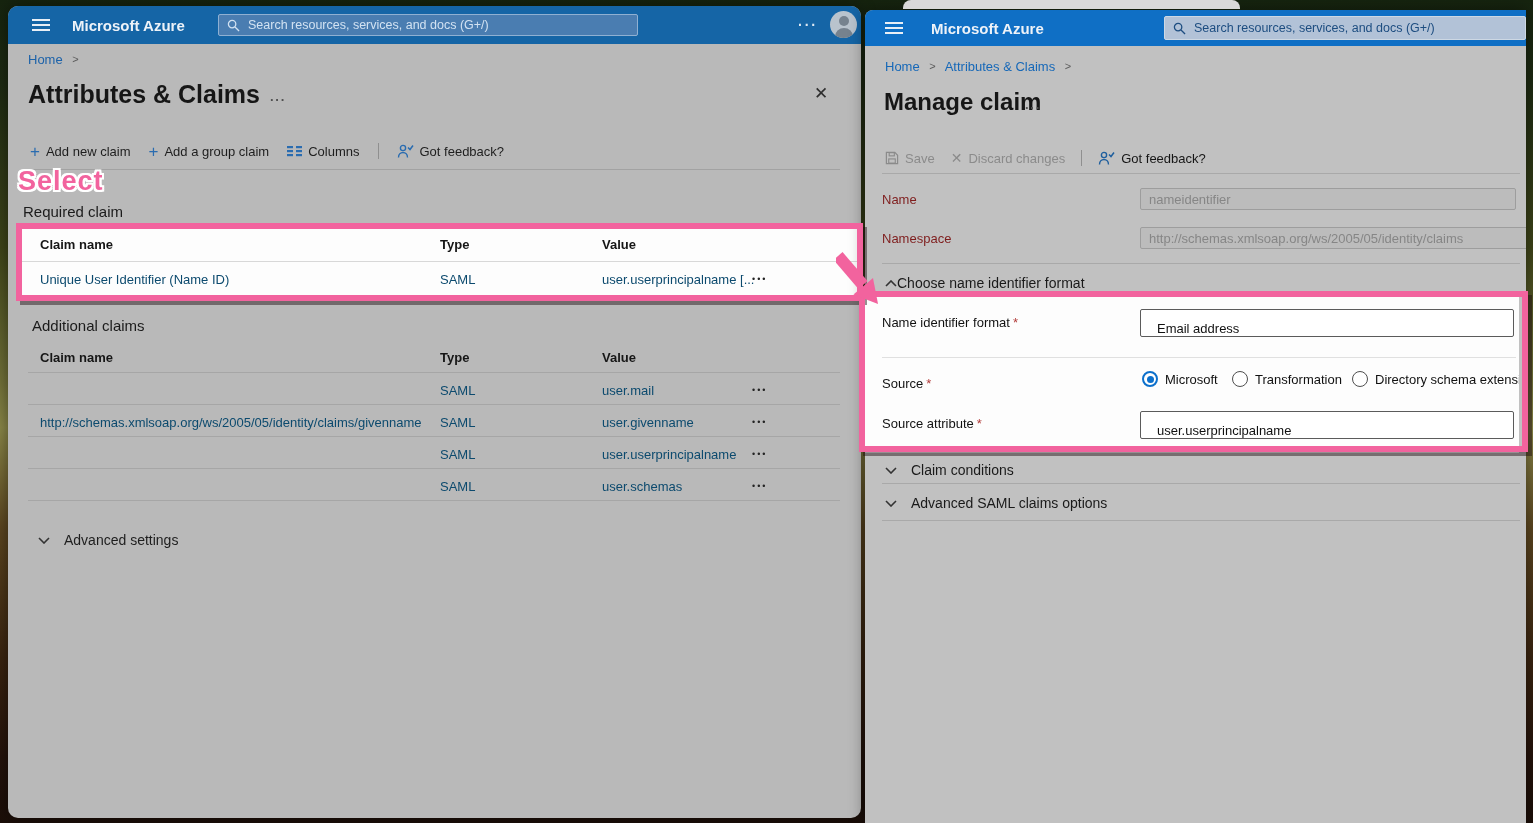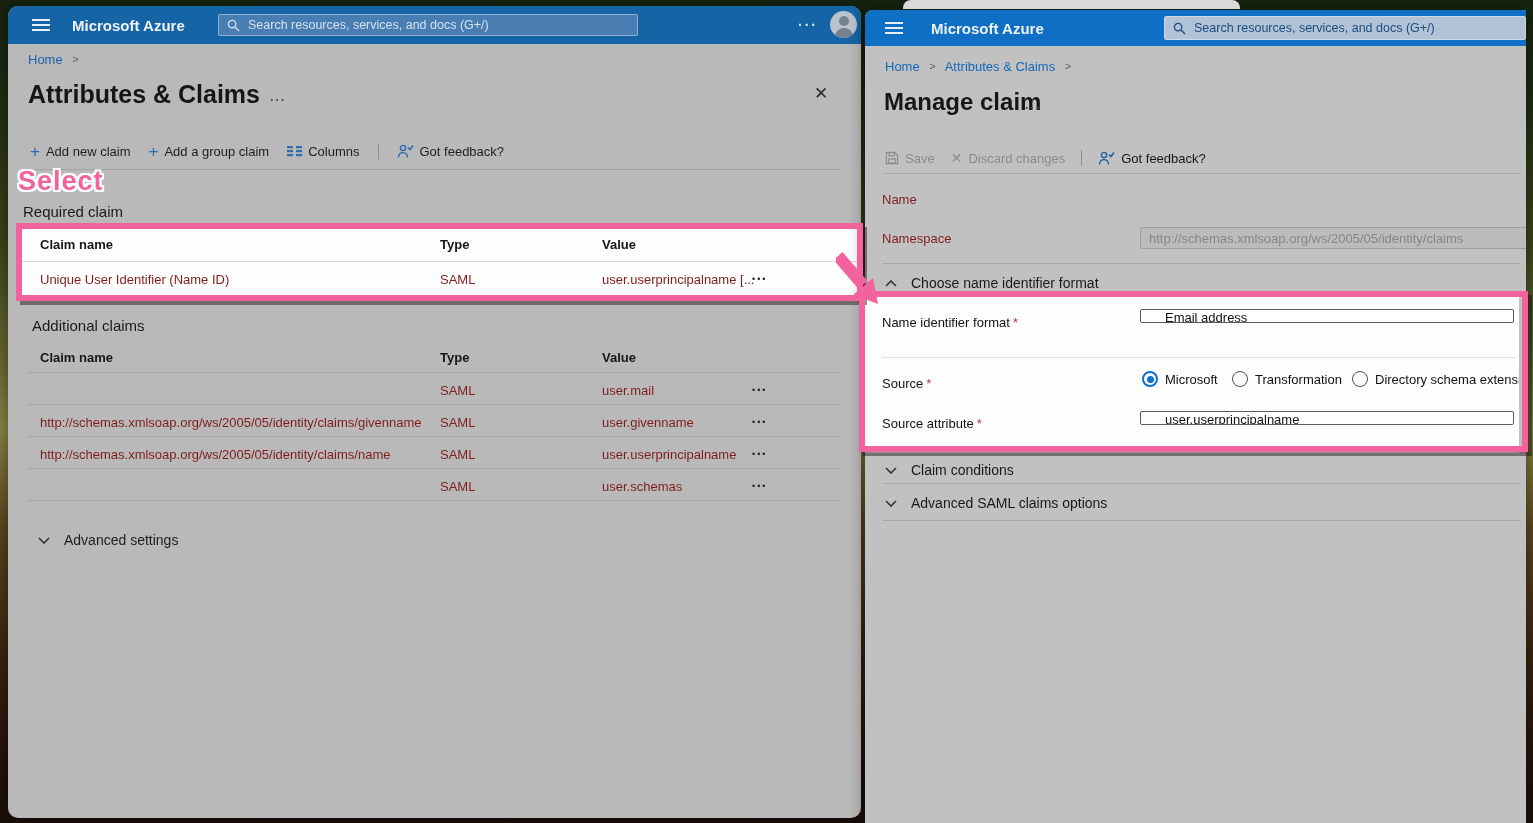--- a/index.html
+++ b/index.html
@@ -32,32 +32,32 @@
   .rw .lnk{color:#1668b8}
   .crumb .sep{color:#5c5c5c;font-size:11px;margin:0 6px;position:relative;top:-1px}
   .pgtitle{font-weight:bold;color:#161616;white-space:nowrap}
   .moredots{color:#4f4f4f;font-size:13px;font-weight:bold;letter-spacing:1px;cursor:pointer}
   .tbtn{display:flex;align-items:center;gap:6px;font-size:13px;color:#1e1e1e;cursor:pointer;white-space:nowrap}
   .plus{color:#2a6cb0;font-size:17px;font-weight:400;line-height:13px}
   .vsep{width:1px;height:16px;background:#8f8f8f}
   .hline{height:1px;background:#a2a2a2}
   .sectlbl{font-size:15px;color:#1b1b1b}
   .th{font-size:13px;font-weight:bold;color:#161616;white-space:nowrap}
-  .td{font-size:13px;color:#7f1d1d;white-space:nowrap}
+  .td{font-size:13px;color:#0c4a6e;white-space:nowrap}
   .menu3{font-size:9px;letter-spacing:2px;color:#242424;cursor:pointer}
   .chev{stroke:#333;fill:none;stroke-width:1.6}
   .t2row{position:absolute;left:0;width:853px;height:15px}
   
   #rightwin{left:865px;top:10px;width:661px;height:813px;background:#c1c1c1;border-radius:8px 0 0 0}
   #rw-top{left:0;top:0;width:661px;height:36px;background:#0f6fc5}
   .graytb{color:#8b8b8b}
   .formlbl{font-size:13px;color:#7f1d1d;white-space:nowrap}
   .req{color:#b23c3a;margin-left:3px}
   .dinput{box-sizing:border-box;height:22px;background:#bcbcbc;border:1px solid #9d9d9d;border-radius:2px;display:flex;align-items:center;padding:0 8px;font-size:13px;color:#868686;white-space:nowrap;overflow:hidden}
-  .winput{box-sizing:border-box;height:14px;background:#ffffff;border:1px solid #5b5b5b;border-radius:2px;display:flex;align-items:flex-start;padding:0 24px;font-size:13px;color:#111;white-space:nowrap;overflow:hidden}
+  .winput{box-sizing:border-box;height:28px;background:#ffffff;border:1px solid #5b5b5b;border-radius:2px;display:flex;align-items:flex-end;padding:0 16px;font-size:13px;color:#111;white-space:nowrap;overflow:hidden}
   .radio{width:16px;height:16px;border-radius:50%;box-sizing:border-box;background:#fff;cursor:pointer}
   .radio.off{border:1.5px solid #4f4f4f}
   .radio.on{border:2px solid #0c70cc}
   .radio.on i{position:absolute;left:3px;top:3px;width:7px;height:7px;border-radius:50%;background:#0c70cc}
   .rlabel{font-size:13px;color:#111;white-space:nowrap}
   .rw-hline{height:1px;background:#a9a9a9}
   
   .pinkbox{position:absolute;border:6px solid #f2639e;box-shadow:4px 4px 0 rgba(26,8,14,.45);pointer-events:none;z-index:40}
   #selectlbl{z-index:41;font-size:27px;font-weight:bold;color:#f2639e;letter-spacing:1px;
     text-shadow:-2px -2px 0 #fff,2px -2px 0 #fff,-2px 2px 0 #fff,2px 2px 0 #fff,0 -2px 0 #fff,0 2px 0 #fff,-2px 0 0 #fff,2px 0 0 #fff}
@@ -159,21 +159,20 @@
 
   <div class="t2row" style="top:409px;cursor:pointer">
     <span class="a td" style="left:32px">http://schemas.xmlsoap.org/ws/2005/05/identity/claims/givenname</span>
     <span class="a td" style="left:432px">SAML</span>
     <span class="a td" style="left:594px">user.givenname</span>
     <span class="a menu3" style="left:744px;top:2px">•••</span>
   </div>
   <div class="a" style="left:20px;top:430px;width:812px;height:1px;background:#a6a6a6"></div>
 
   <div class="t2row" style="top:441px;cursor:pointer">
-    <span class="a td" style="left:32px">http://schemas.xmlsoap.org/ws/2005/05/identity/claims/name</span>
     <span class="a td" style="left:432px">SAML</span>
     <span class="a td" style="left:594px">user.userprincipalname</span>
     <span class="a menu3" style="left:744px;top:2px">•••</span>
   </div>
   <div class="a" style="left:20px;top:462px;width:812px;height:1px;background:#a6a6a6"></div>
 
   <div class="t2row" style="top:473px;cursor:pointer">
     <span class="a td" style="left:432px">SAML</span>
     <span class="a td" style="left:594px">user.schemas</span>
     <span class="a menu3" style="left:744px;top:2px">•••</span>
@@ -230,29 +229,32 @@
           <circle cx="6" cy="4" r="2.6" fill="none" stroke="#1f5f9e" stroke-width="1.4"></circle>
           <path d="M1.5 13.5c0-3.2 2.2-5 4.5-5s4.5 1.8 4.5 5" fill="none" stroke="#1f5f9e" stroke-width="1.4"></path>
           <polyline points="11,3.5 13,5.5 16,1.5" fill="none" stroke="#1f5f9e" stroke-width="1.5"></polyline>
         </svg>
       <span>Got feedback?</span>
     </div>
   </div>
   <div class="a rw-hline" style="left:17px;top:163px;width:638px"></div>
 
   <span class="a formlbl" style="left:17px;top:182px">Name</span>
+  <div class="a dinput" style="left:275px;top:178px;width:376px">
+      <span>nameidentifier</span>
+    </div>
 
   <span class="a formlbl" style="left:17px;top:221px">Namespace</span>
   <div class="a dinput" style="left:275px;top:217px;width:396px">
       <span>http://schemas.xmlsoap.org/ws/2005/05/identity/claims</span>
     </div>
 
   <div class="a rw-hline" style="left:17px;top:253px;width:638px"></div>
 
-  <div class="a" style="left:20px;top:265px;display:flex;align-items:center;gap:14px;cursor:pointer">
+  <div class="a" style="left:20px;top:265px;display:flex;align-items:center;cursor:pointer">
     <svg width="12" height="7" viewBox="0 0 12 7">
         <polyline class="chev" points="1,6 6,1 11,6"></polyline>
       </svg>
     <span style="font-size:14px;color:#1a1a1a">Choose name identifier format</span>
   </div>
 
   <div class="a" style="left:0;top:286px;width:654px;height:157px;background:#fdfdfd"></div>
 
   <span class="a formlbl" style="left:17px;top:305px;color:#111"><span>Name identifier format</span><span class="req">*</span></span>
   <div class="a winput" style="left:275px;top:299px;width:374px;cursor:pointer">

